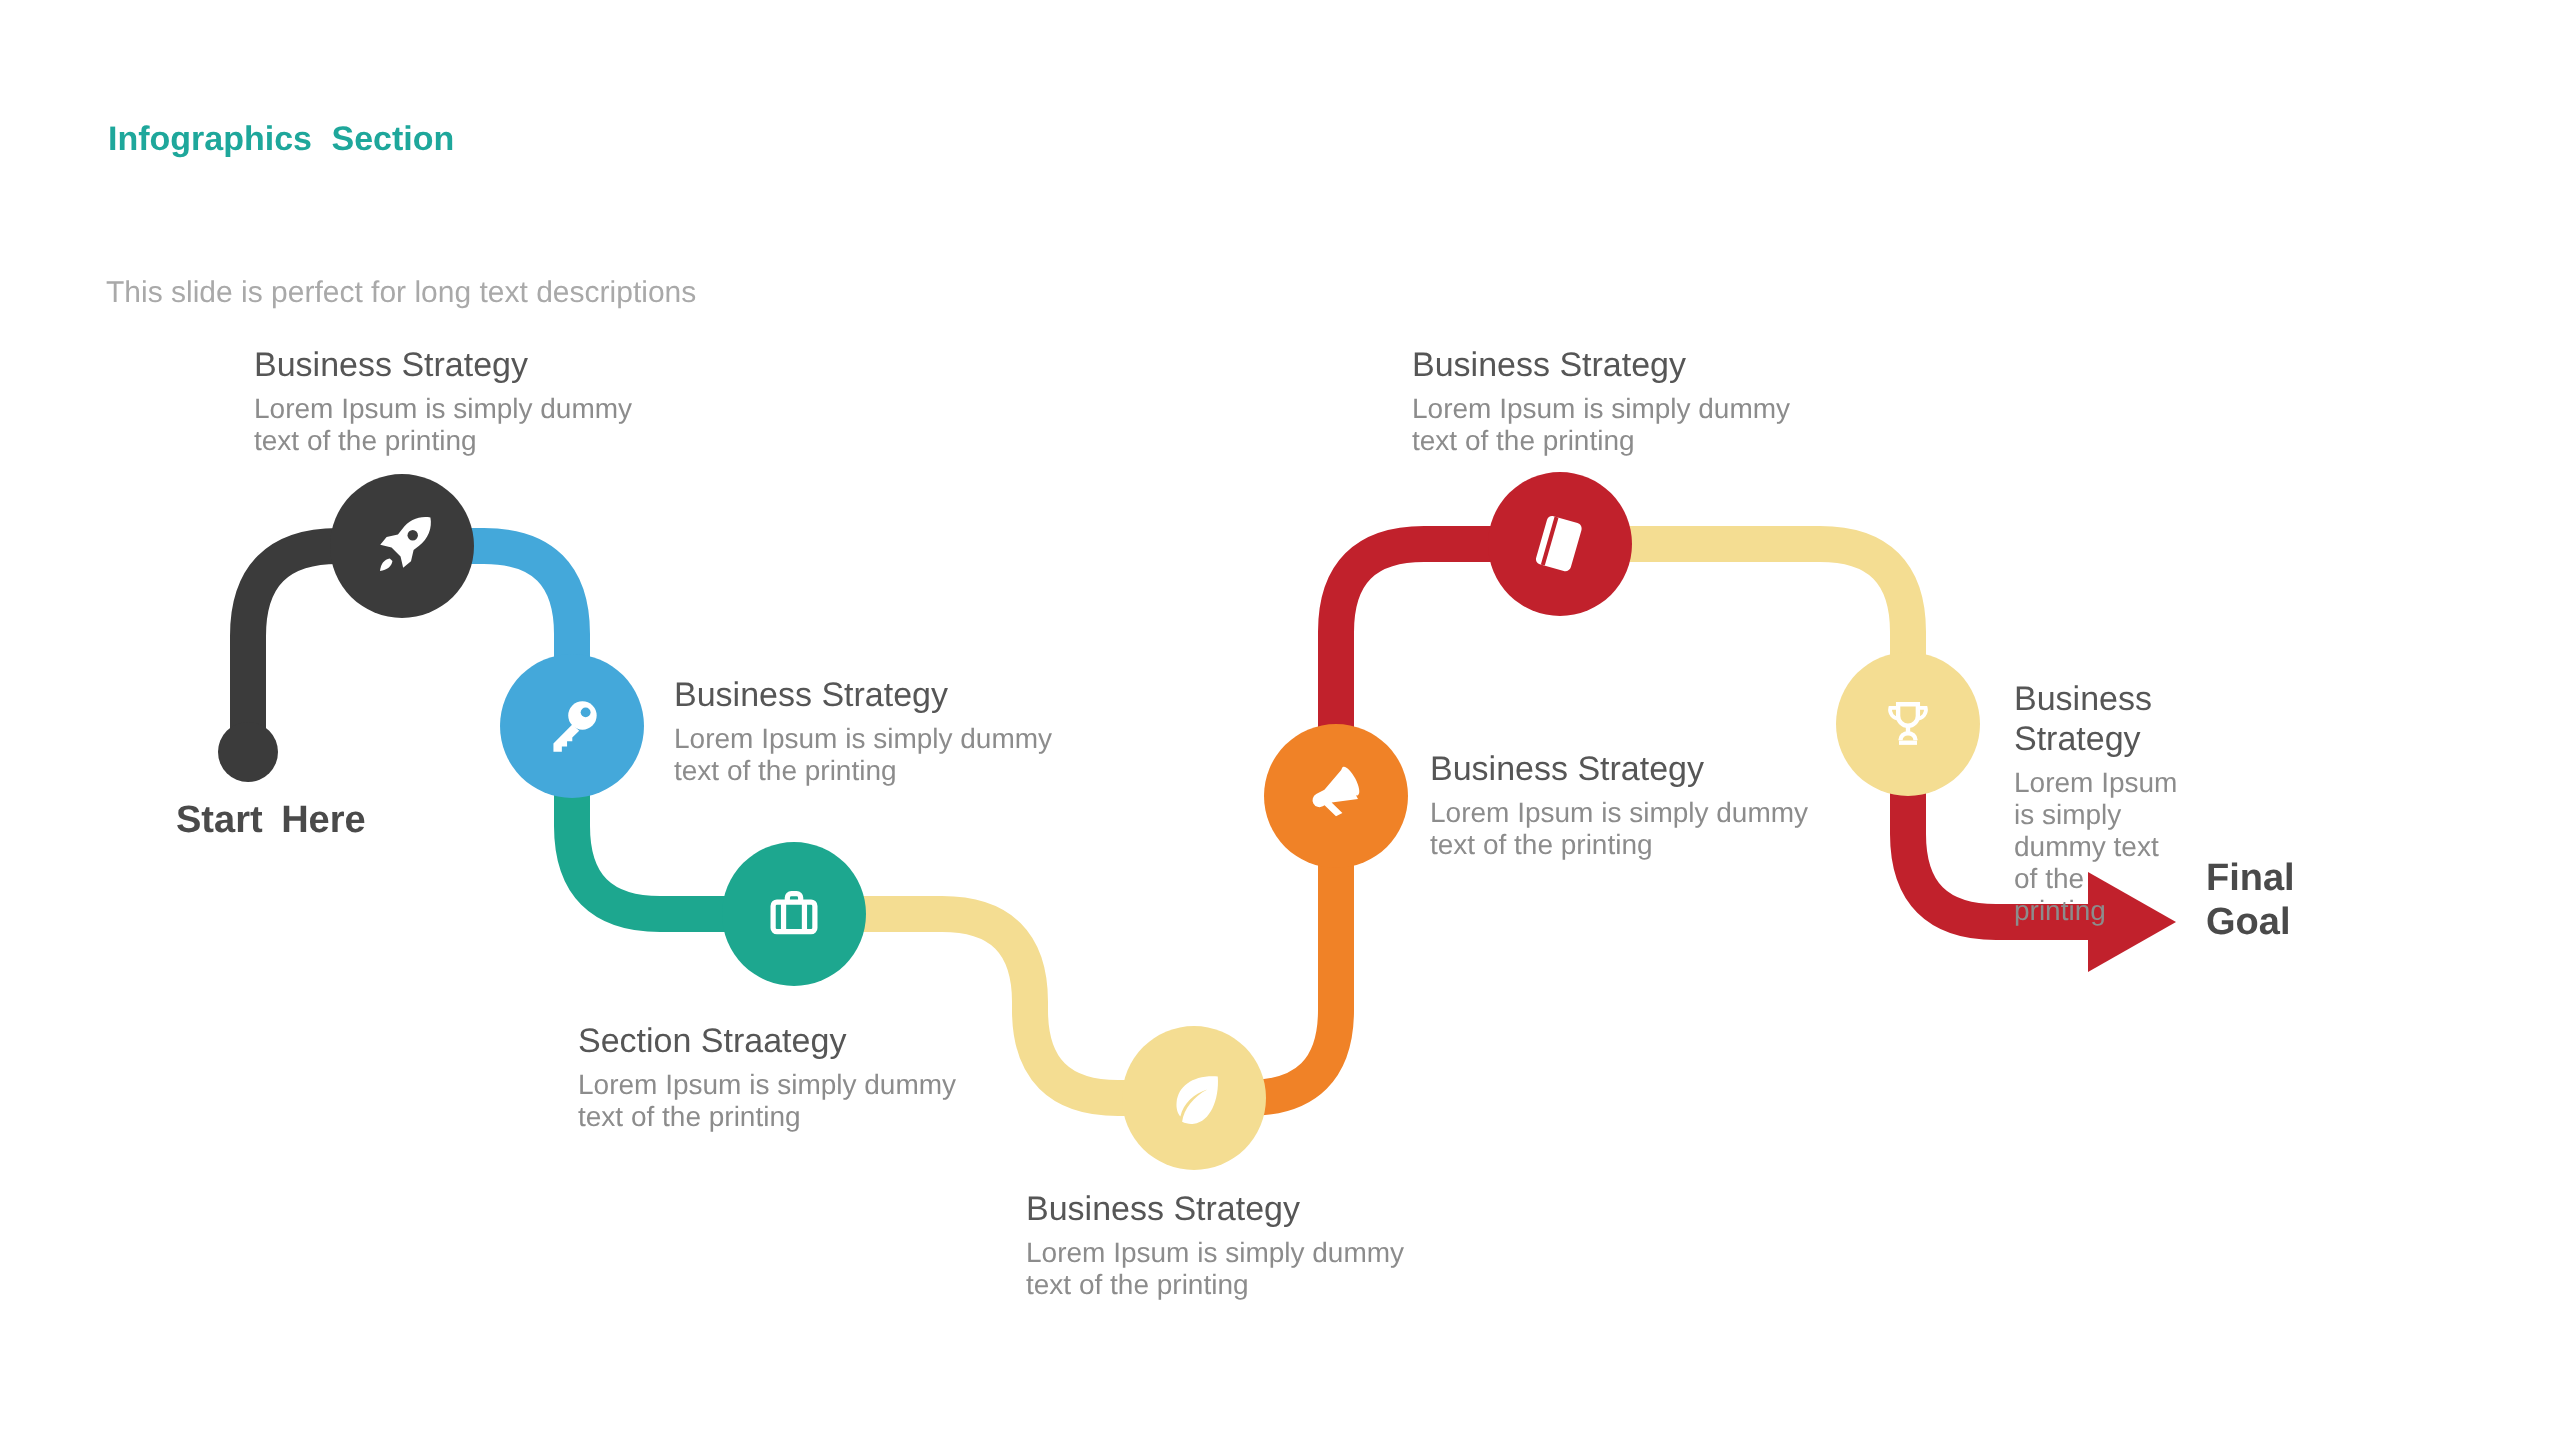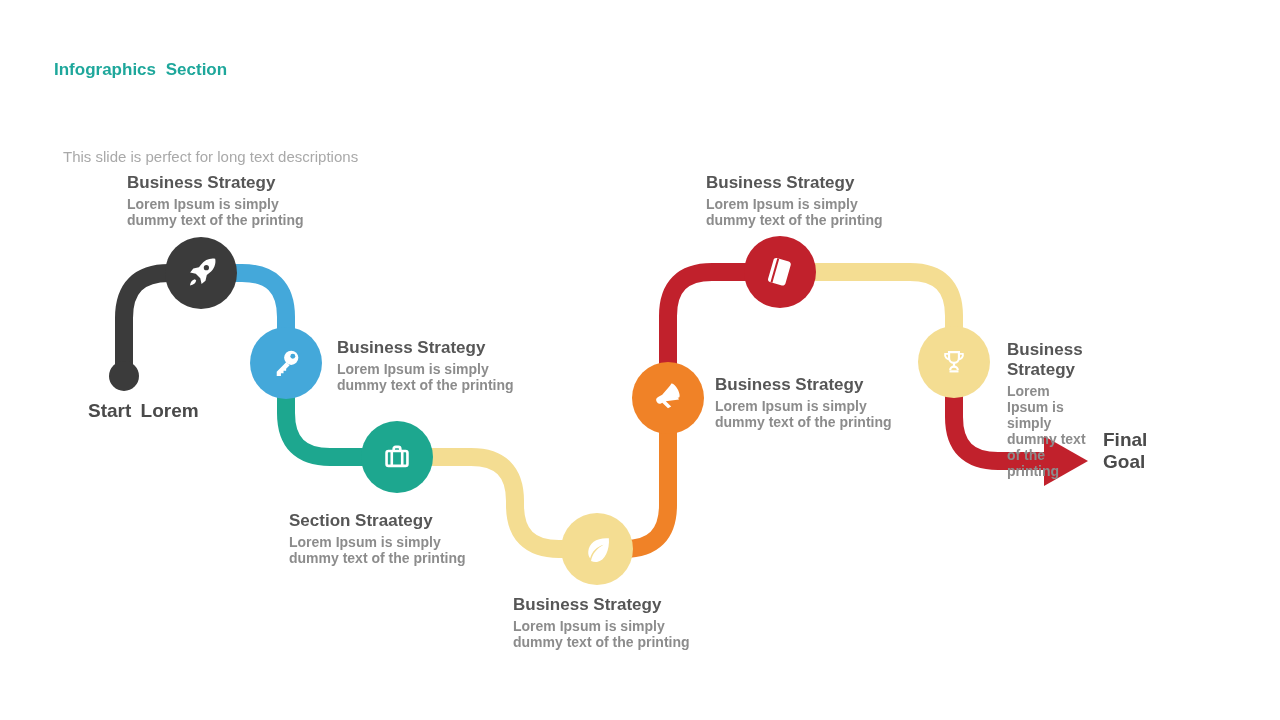--- a/index.html
+++ b/index.html
@@ -20,34 +20,34 @@
     word-spacing: 5px; margin: 0;
   }
   .page-title {
     position: absolute; left: 48px; top: 84px;
     font-size: 39px; font-weight: 700; color: #595959;
     letter-spacing: -0.5px; margin: 0;
   }
   .subtitle {
     position: absolute; left: 49px; top: 134px;
     font-size: 15px; font-weight: 400; color: #a9a9a9;
-    margin: 14px;
+    margin: 4px;
   }
   .diagram-svg {
     position: absolute; left: 0; top: 0;
     width: 1280px; height: 720px;
   }
   .conn { fill: none; stroke-width: 18; stroke-linecap: butt; }
   .step-label { position: absolute; }
   .step-label h3 {
-    margin: 0; font-size: 17px; font-weight: 700;
+    margin: 0; font-size: 17px; font-weight: 400;
     color: #565656; line-height: 20px;
   }
   .step-label p {
-    margin: 3px 0 0 0; font-size: 14px; font-weight: 700;
+    margin: 3px 0 0 0; font-size: 14px; font-weight: 400;
     color: #8c8c8c; line-height: 16px; max-width: 196px;
   }
   .endpoint-label {
     position: absolute; margin: 0;
     font-size: 19px; font-weight: 700; color: #4a4a4a;
     word-spacing: 4px;
   }
 </style>
 </head>
 <body>
@@ -161,16 +161,16 @@
   </div>
   <div class="step-label" style="left:706px; top:173px">
     <h3>Business Strategy</h3>
     <p>Lorem Ipsum is simply dummy text of the printing</p>
   </div>
   <div class="step-label" style="left:1007px; top:340px">
     <h3>Business Strategy</h3>
     <p>Lorem Ipsum is simply dummy text of the printing</p>
   </div>
 
-  <p class="endpoint-label" style="left:88px; top:400px">Start Lorem</p>
+  <p class="endpoint-label" style="left:88px; top:400px">Start Here</p>
   <p class="endpoint-label" style="left:1103px; top:429px">Final Goal</p>
 
 </div>
 
 </body></html>

